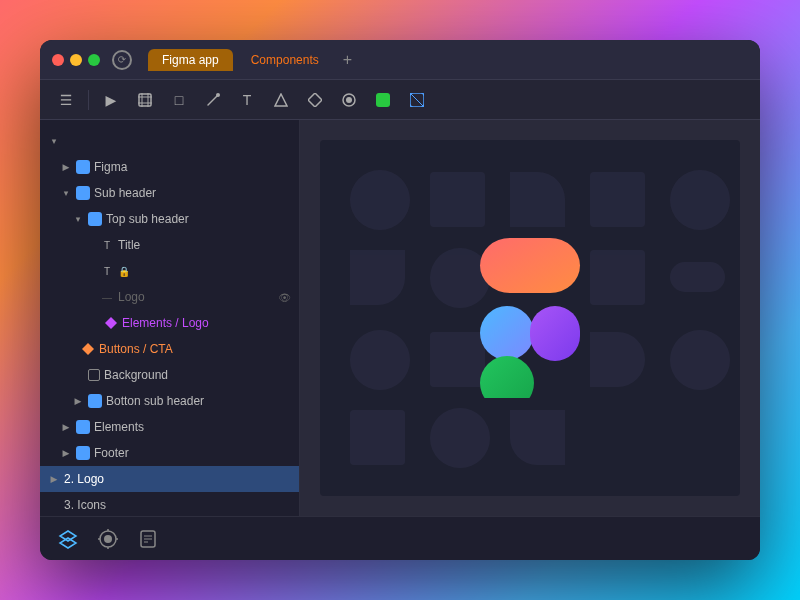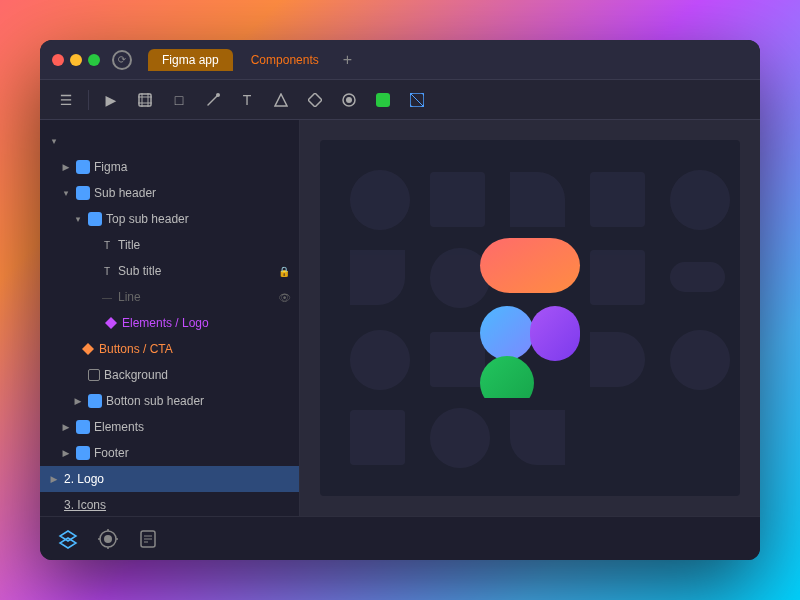--- a/index.html
+++ b/index.html
@@ -285,28 +285,27 @@
 
       <div class="layer-item" style="padding-left:44px;">
         <div class="chevron" style="visibility:hidden;">▶</div>
         <div class="layer-icon" style="color:#aaa;">T</div>
         <span class="layer-label">Title</span>
       </div>
 
       <div class="layer-item" style="padding-left:44px;">
         <div class="chevron" style="visibility:hidden;">▶</div>
         <div class="layer-icon" style="color:#aaa;">T</div>
-        <span class="layer-label">Sub title</span>
         <span class="layer-hint">🔒</span>
       </div>
 
       <div class="layer-item" style="padding-left:44px;">
         <div class="chevron" style="visibility:hidden;">▶</div>
         <div class="layer-icon" style="color:#555;">—</div>
-        <span class="layer-label" style="color:#666;">Line</span>
+        <span class="layer-label" style="color:#666;">Logo</span>
         <span class="layer-hint">👁</span>
       </div>
 
       <div class="layer-item" style="padding-left:48px;">
         <div class="chevron" style="visibility:hidden;">▶</div>
         <div class="layer-icon" style="color:#c44dff;">
           <svg width="12" height="12" viewBox="0 0 12 12">
               <polygon points="6,0 12,6 6,12 0,6" fill="#c44dff"></polygon>
             </svg>
         </div>
@@ -345,21 +344,21 @@
         <div class="chevron">▶</div>
         <div class="layer-dot dot-blue"></div>
         <span class="layer-label">Footer</span>
       </div>
 
       <div class="layer-item selected" style="padding-left:8px;">
         <div class="chevron">▶</div>
         <span class="layer-label">2. Logo</span>
       </div>
 
-      <div class="layer-item" style="padding-left:8px;text-decoration:underline;">
+      <div class="layer-item" style="padding-left:8px;">
         <div class="chevron" style="visibility:hidden;">▶</div>
         <span class="layer-label">3. Icons</span>
       </div>
 
     </div>
 
     <div class="canvas">
       <div class="canvas-inner">
 
         <div style="position:absolute;inset:0;overflow:hidden;opacity:0.3;">

